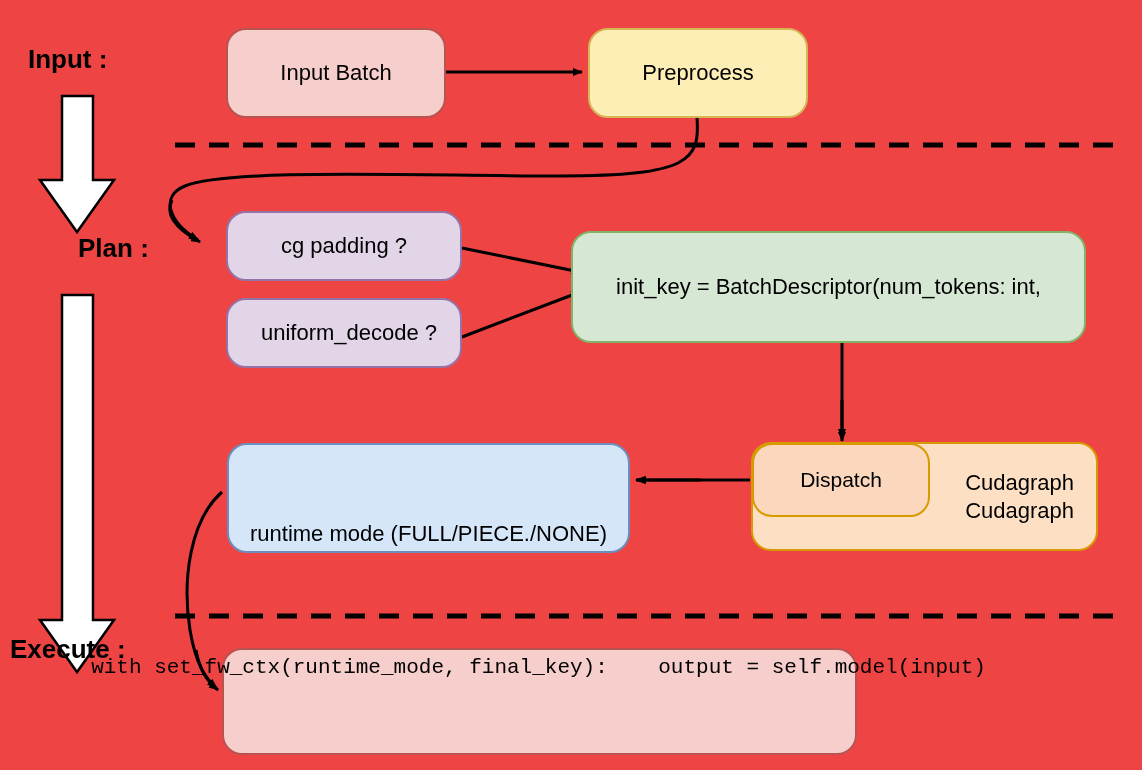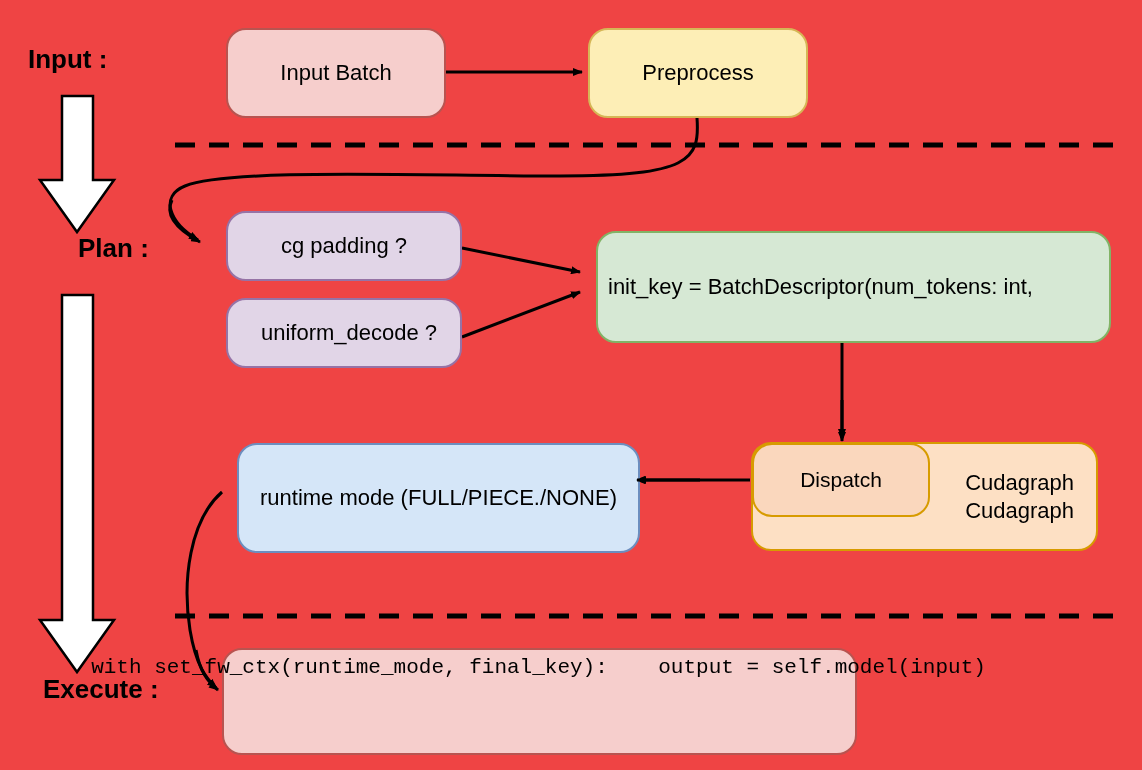--- a/index.html
+++ b/index.html
@@ -110,43 +110,43 @@
 
     <path d="M 222,492 C 190,520 182,580 190,630 C 196,666 206,678 216,688" fill="none" stroke="#000000" stroke-width="3" marker-end="url(#arrowhead)"></path>
 
     <polygon points="62,96 93,96 93,180 114,180 77,232 40,180 62,180" fill="#ffffff" stroke="#000000" stroke-width="2.5" stroke-linejoin="miter"></polygon>
 
     <polygon points="62,295 93,295 93,620 114,620 77,672 40,620 62,620" fill="#ffffff" stroke="#000000" stroke-width="2.5" stroke-linejoin="miter"></polygon>
   </svg>
 
   <div class="stage-label" style="left:28px; top:44px;">Input :</div>
   <div class="stage-label" style="left:42px; top:233px;margin-left:36px;">Plan :</div>
-  <div class="stage-label" style="left:10px; top:674px;margin-left:33px;">Execute :</div>
+  <div class="stage-label" style="left:10px; top:634px;">Execute :</div>
 
   <div class="node node-red" style="left:226px; top:28px; width:220px; height:90px;">
     <span>Input Batch</span>
   </div>
 
   <div class="node node-yellow" style="left:588px; top:28px; width:220px; height:90px;">
     <span>Preprocess</span>
   </div>
 
   <div class="node node-purple" style="left:226px; top:211px; width:236px; height:70px;">
     <span>cg padding ?</span>
   </div>
 
   <div class="node node-purple" style="left:226px; top:298px; width:236px; height:70px;padding-left:20px;">
     <span>uniform_decode ?</span>
   </div>
 
-  <div class="node node-green" style="left:596px; top:231px; width:515px; height:112px; justify-content:space-between;">
+  <div class="node node-green" style="left:571px; top:231px; width:515px; height:112px; ">
     <span>init_key = BatchDescriptor(num_tokens: int,</span>
   </div>
 
-  <div class="node node-blue" style="left:237px; top:443px; width:403px; height:110px; flex-direction:row;">
+  <div class="node node-blue" style="left:227px; top:443px; width:403px; height:110px; flex-direction:row;align-items:flex-end;">
     <span>runtime mode (FULL/PIECE./NONE)</span>
   </div>
 
   <div class="node node-orange-outer" style="left:751px; top:442px; width:347px; height:109px; flex-direction:column; justify-content:center; align-items:flex-end; padding-right:22px;">
     <span>Cudagraph</span>
     <span>Cudagraph</span>
   </div>
 
   <div class="node node-orange-inner inner-dispatch" style="left:752px; top:443px; width:178px; height:74px; font-size:21px;">
     <span>Dispatch</span>

